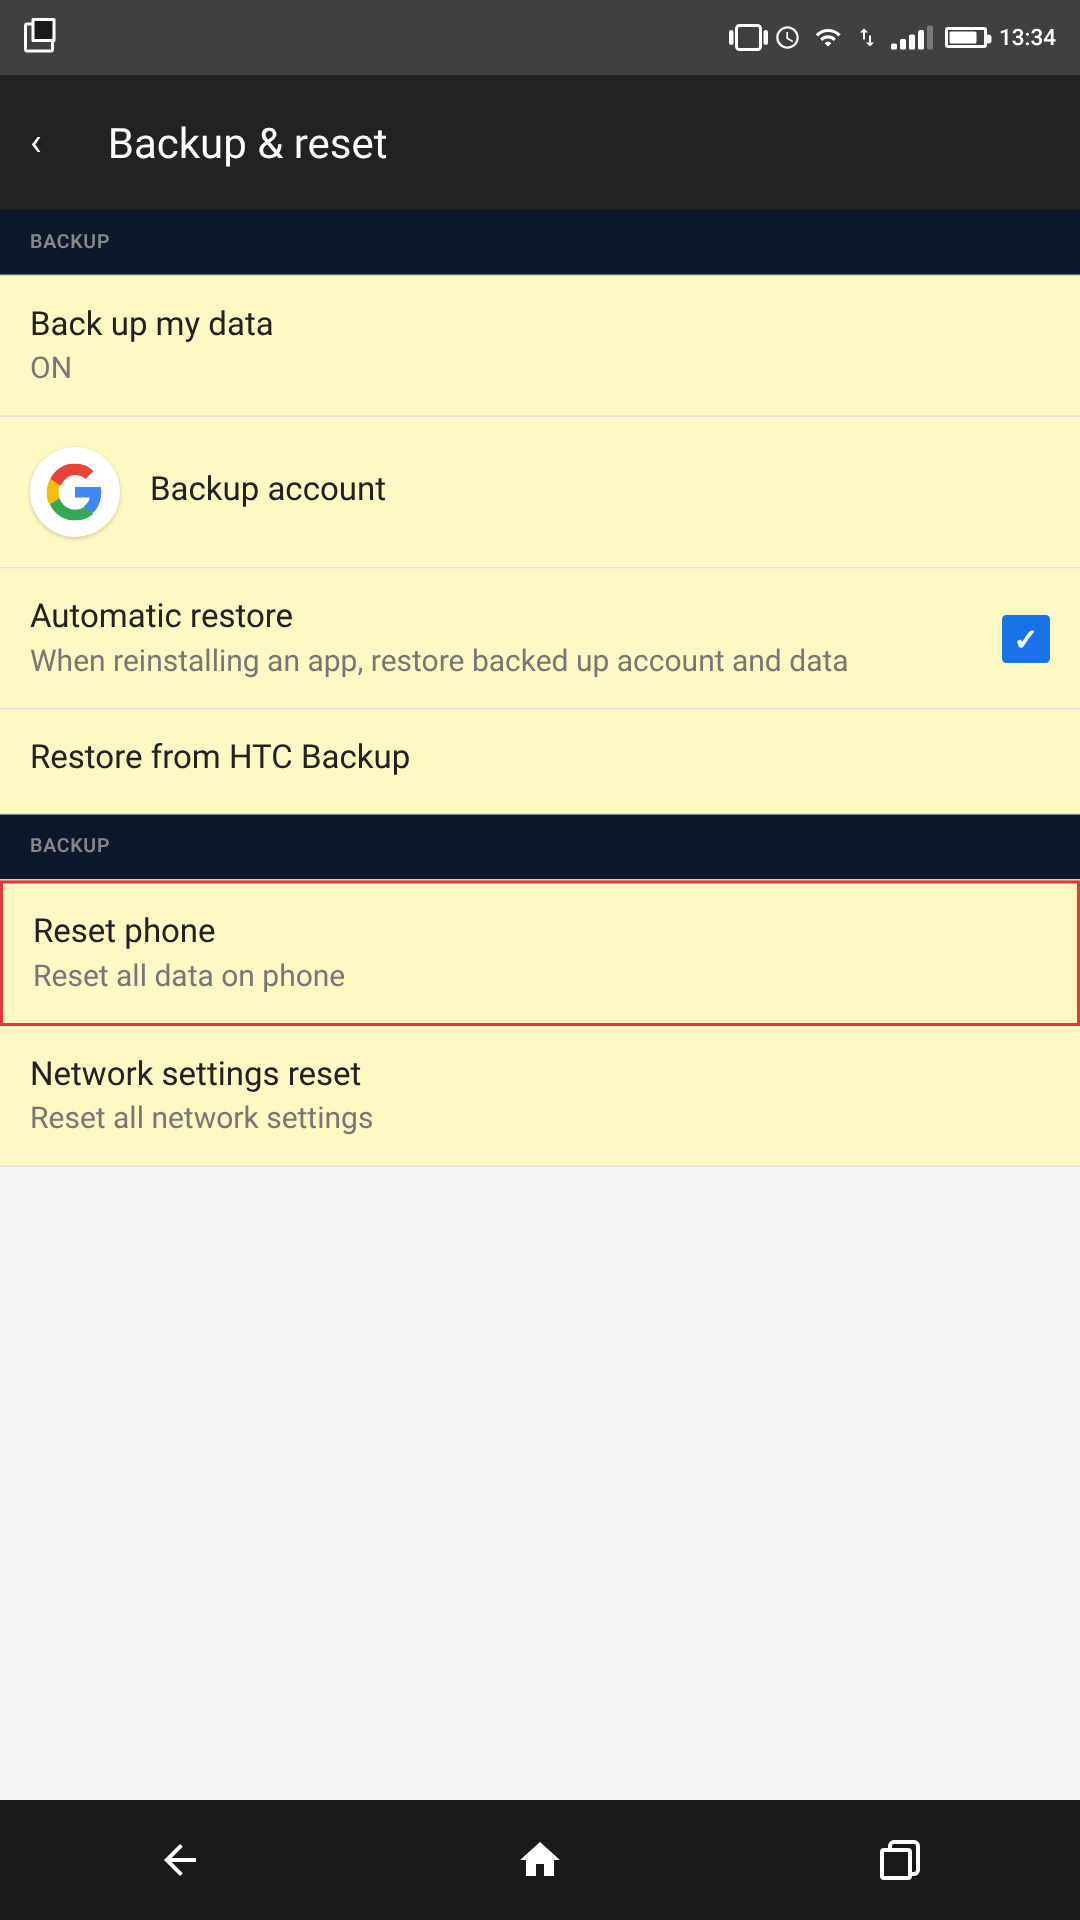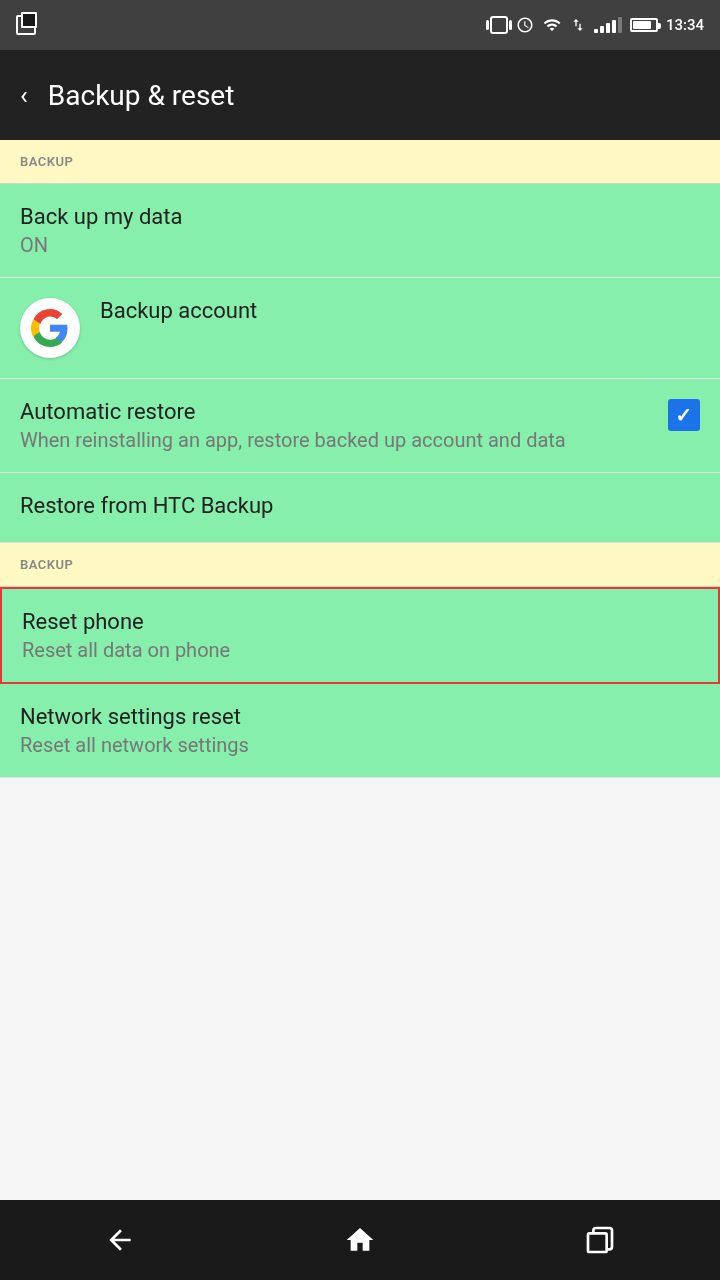--- a/index.html
+++ b/index.html
@@ -113,47 +113,49 @@
     .back-arrow {
       color: white;
       font-size: 26px;
       cursor: pointer;
       line-height: 1;
     }
     .app-bar-title {
       color: white;
       font-size: 28px;
       font-weight: 400;
+      margin-left: 24px;
     }
 
     
     .content {
       height: calc(1280px - 50px - 90px - 80px);
       overflow-y: auto;
       background: #f5f5f5;
     }
 
     
     .section-header {
-      background: #fef9c3;
+      background: #0f172a;
       padding: 14px 20px;
       font-size: 13px;
       font-weight: 600;
       color: #888888;
       letter-spacing: 0.5px;
       border-bottom: 1px solid #d0d0d0;
     }
 
     
     .list-item {
-      background: #86efac;
+      background: #fef9c3;
       padding: 20px 20px;
       border-bottom: 1px solid #e0e0e0;
       cursor: pointer;
       display: flex;
+      align-items: center;
       justify-content: space-between;
     }
 
     .list-item-content { flex: 1; }
 
     .list-item-title {
       font-size: 22px;
       color: #222222;
       font-weight: 400;
       margin-bottom: 4px;

